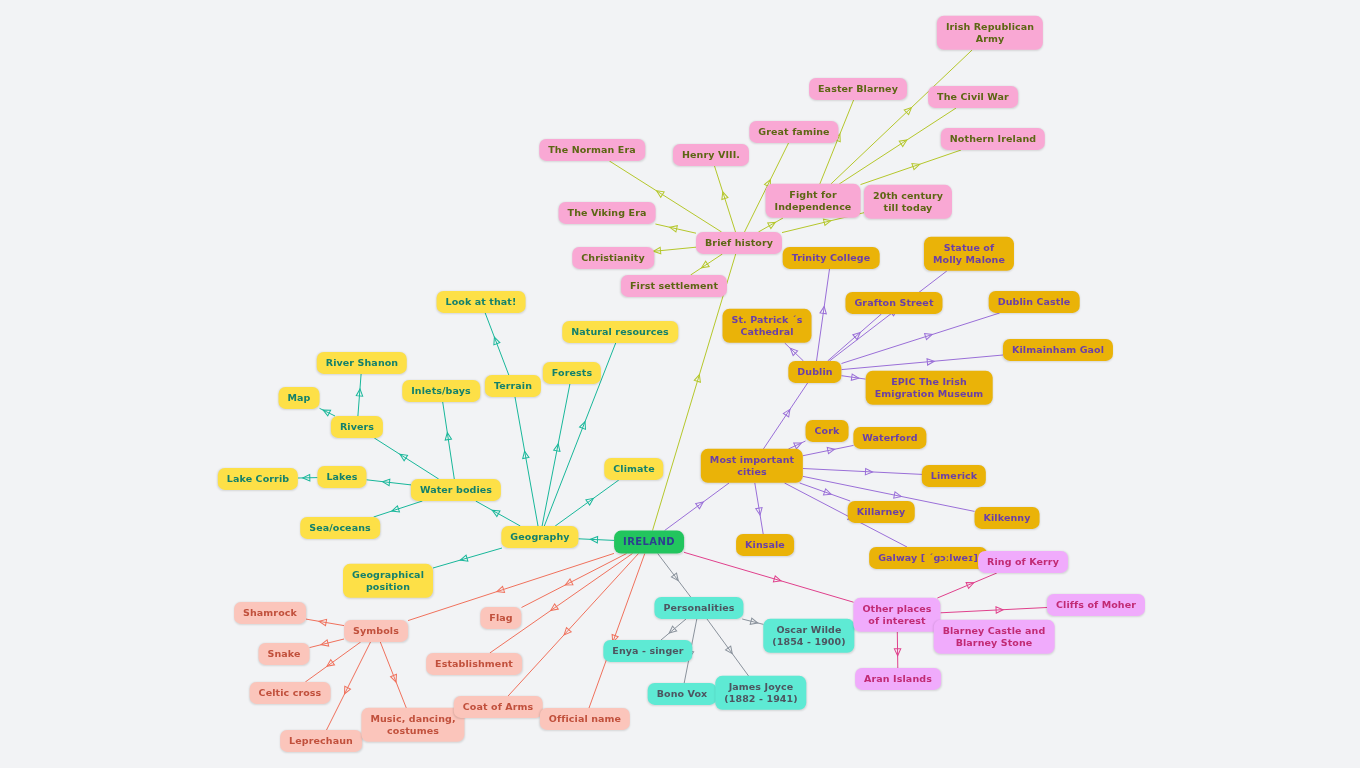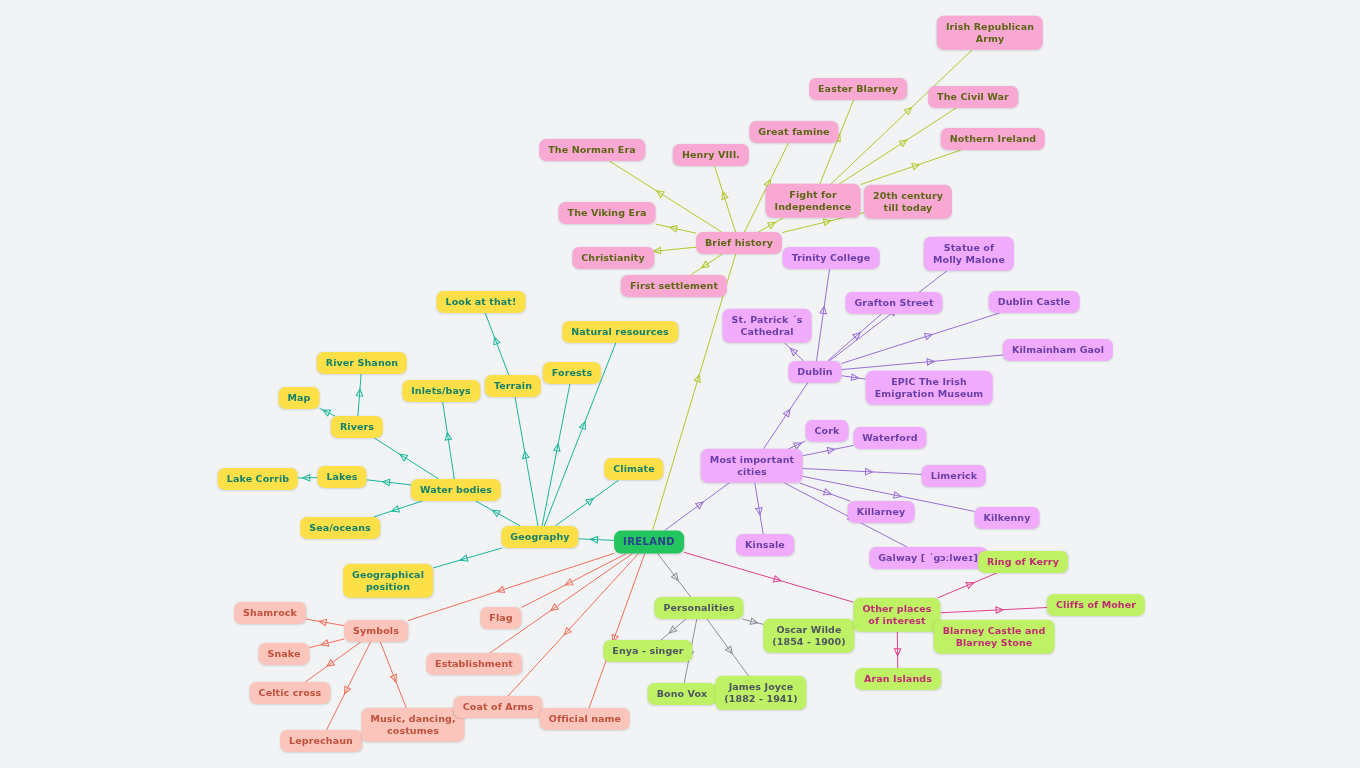--- a/index.html
+++ b/index.html
@@ -28,27 +28,27 @@
     cursor:pointer;
     user-select:none;
   }
   
   .n-root{background:#22c55e;color:#2c3f8f;font-size:10px;letter-spacing:.4px;}
   
   .n-hist{background:#f9a8d4;color:#5c6613;}
   
   .n-geo{background:#fde047;color:#13806c;}
   
-  .n-city{background:#f0abfc;color:#6a3fa8;}
+  .n-city{background:#eab308;color:#6a3fa8;}
   
   .n-sym{background:#fbc5bb;color:#c1503c;}
   
-  .n-per{background:#bef264;color:#4d5560;}
-  
-  .n-place{background:#bef264;color:#c12a74;}
+  .n-per{background:#5eead4;color:#4d5560;}
+  
+  .n-place{background:#f0abfc;color:#c12a74;}
 </style>
 </head>
 <body>
 
 <div id="canvas">
   <svg id="edges">
       <g>
         <line x1="652.5" y1="530.5" x2="735.7" y2="254.0" stroke="#b5c72b" stroke-width="1"></line>
         <path d="M 4 0 L -3 3.2 L -3 -3.2 Z" fill="none" stroke="#b5c72b" stroke-width="1" transform="translate(698.2,378.4) rotate(-73.2)"></path>
       </g>

